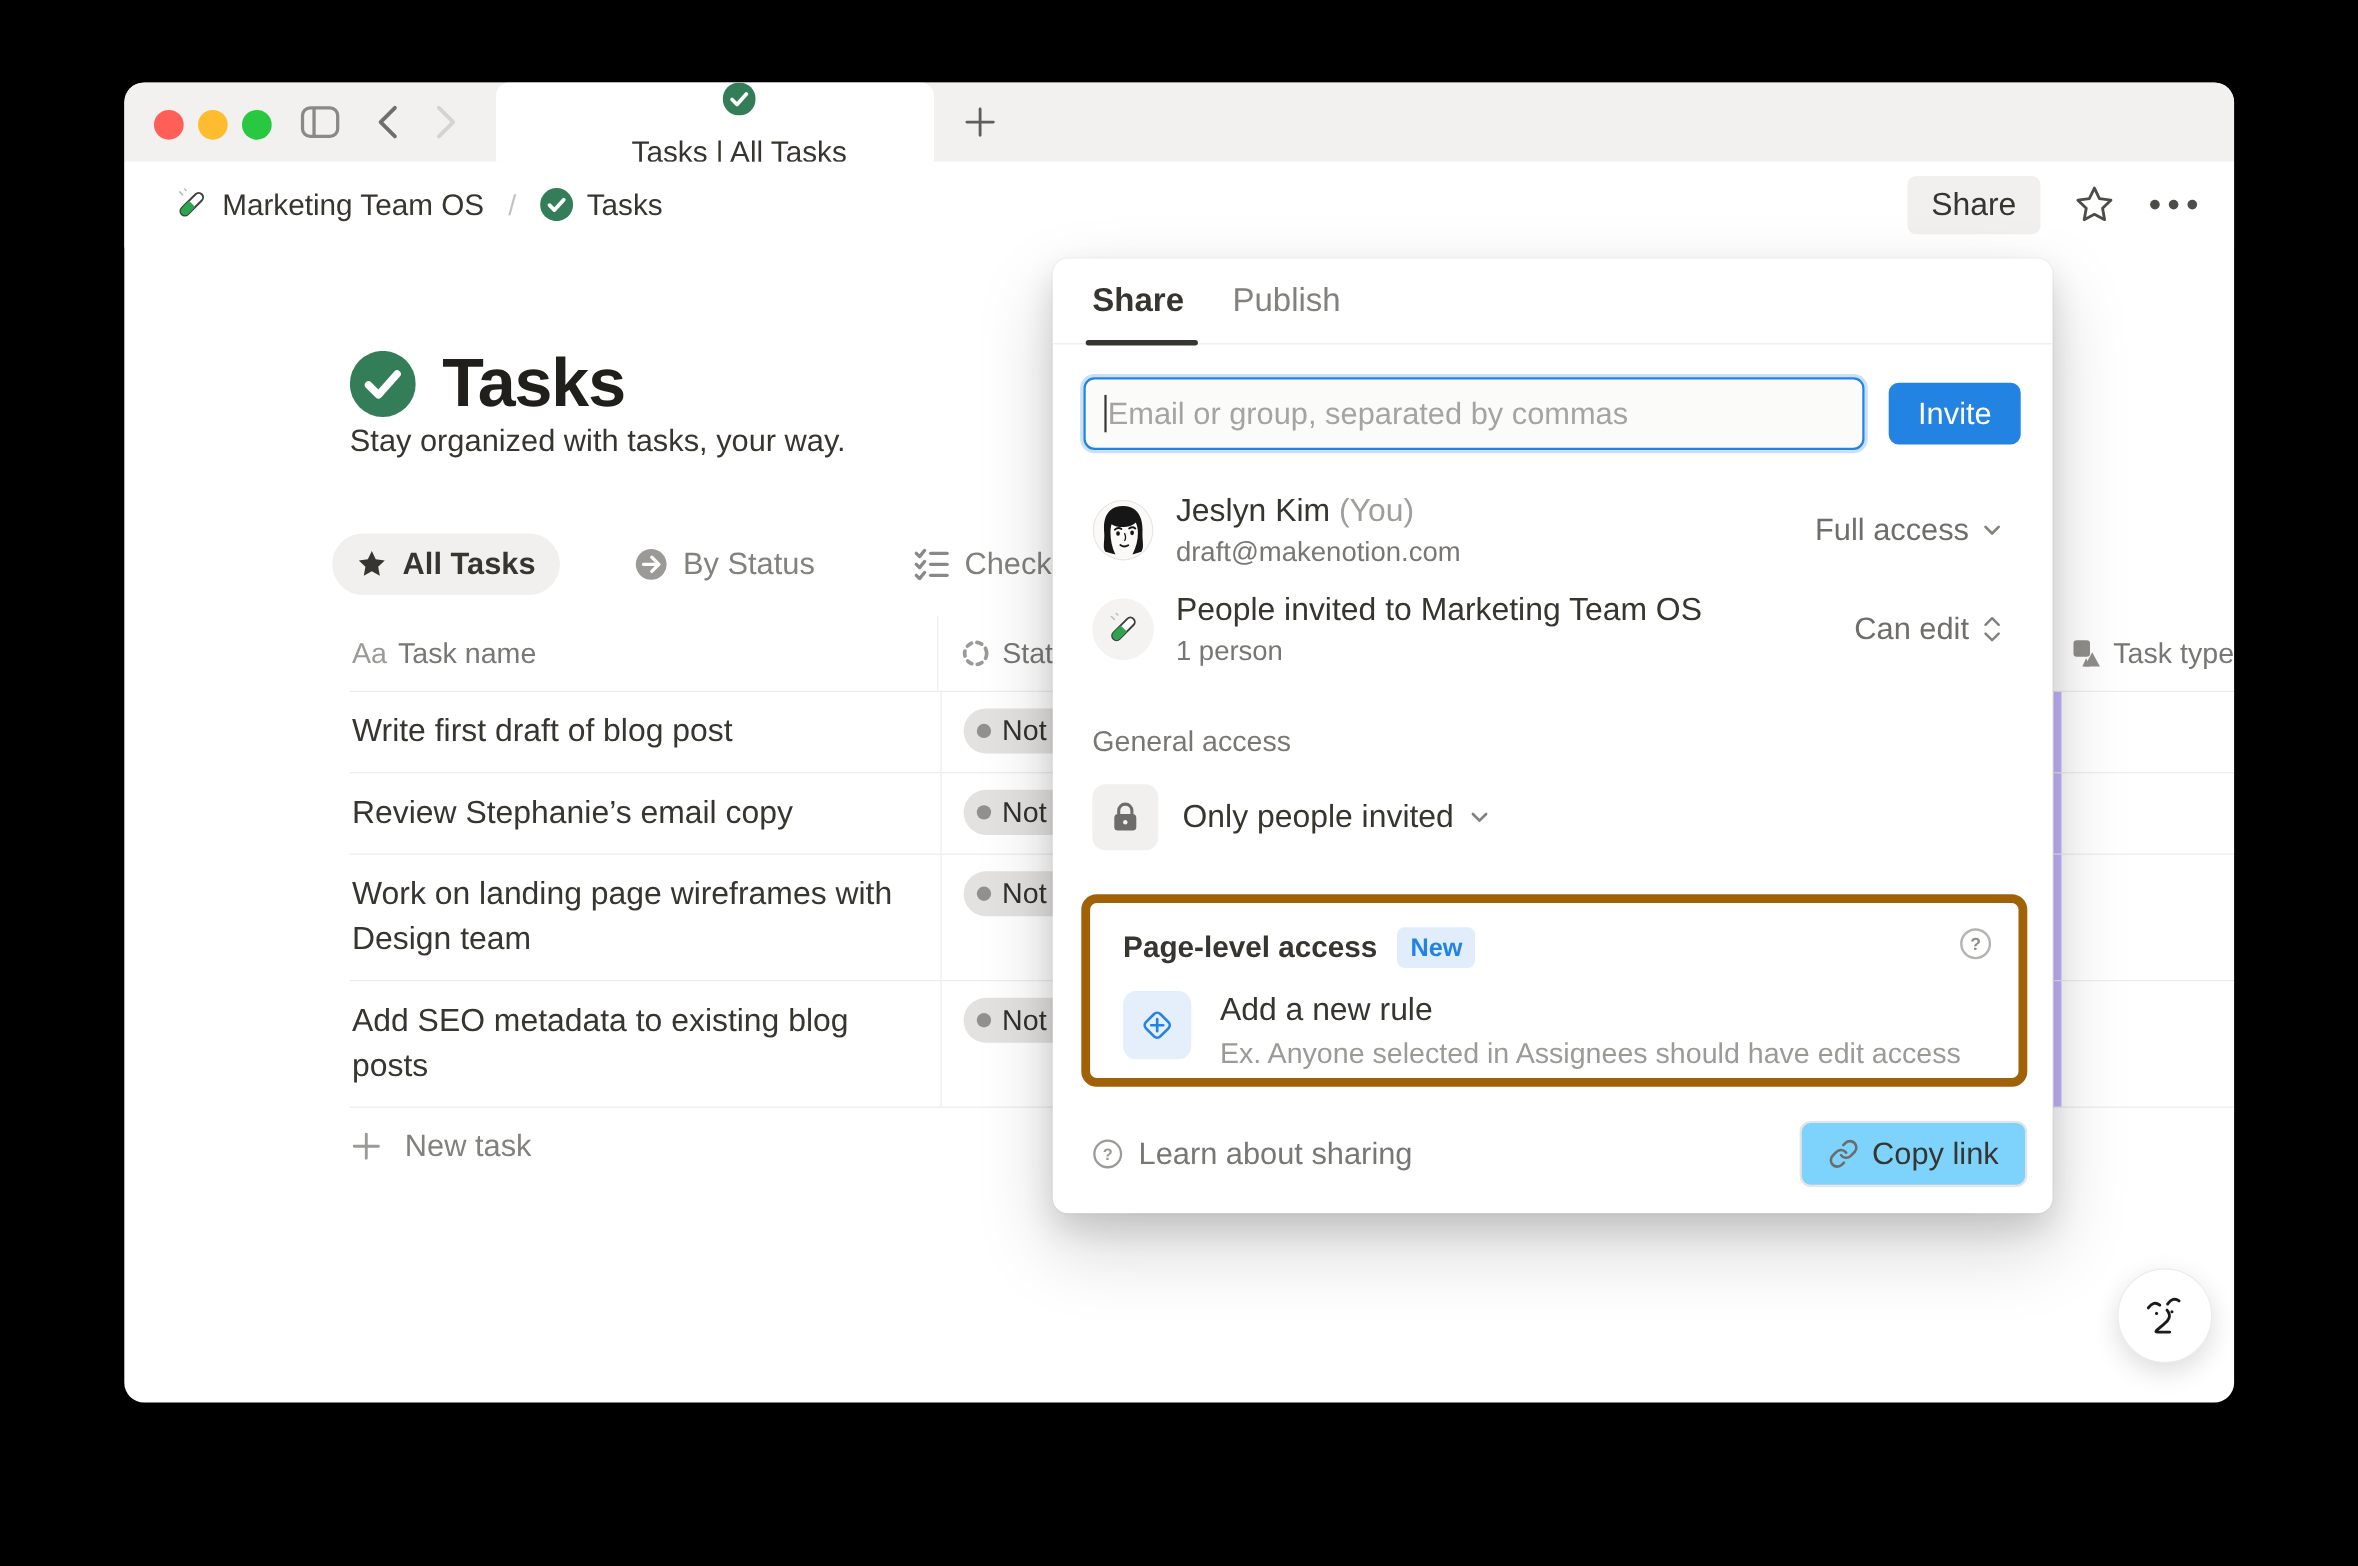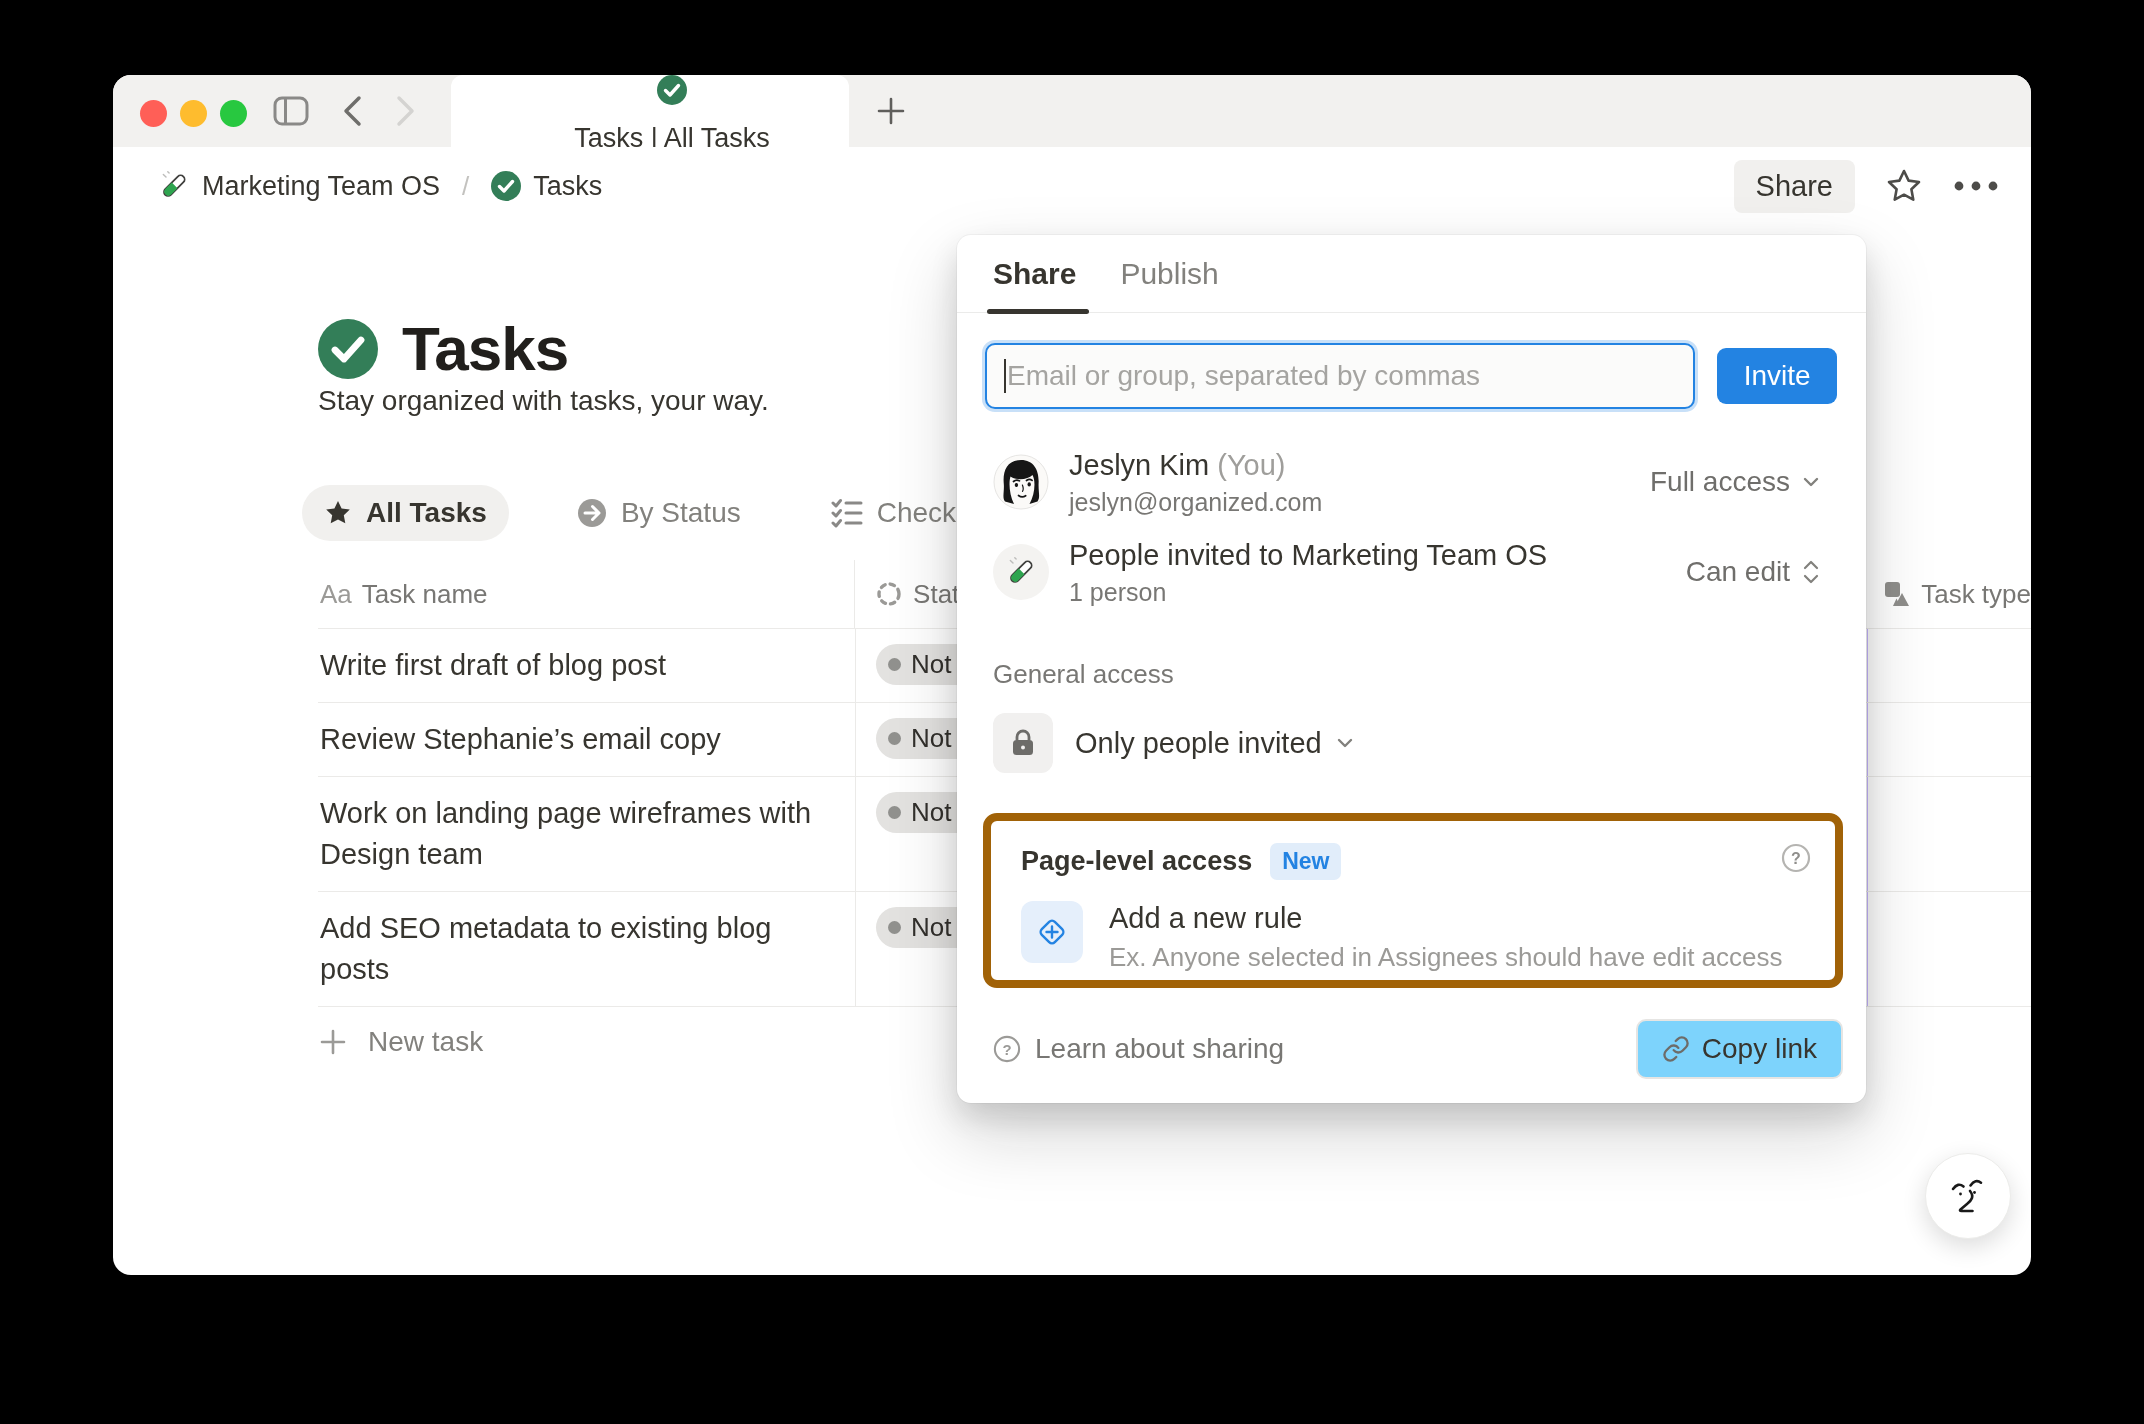--- a/index.html
+++ b/index.html
@@ -34,21 +34,21 @@
   .views { position:absolute; left:189px; top:410px; display:flex; align-items:center; gap:46px; }
   .view { display:flex; align-items:center; gap:14px; font-size:28px; color:#82817d; padding:12px 22px; border-radius:30px; }
   .view.active { background:#f1f0ee; color:#37352f; font-weight:600; }
 
   
   .table { position:absolute; left:205px; top:485px; right:0; }
   .trow { display:flex; align-items:stretch; border-bottom:1px solid #ebeae8; }
   .thead { height:69px; }
   .cell-name { width:537px; display:flex; align-items:flex-start; padding:16px 40px 16px 2px; font-size:29px; font-weight:500; line-height:41px; }
   .cell-status { width:1012px; border-left:1px solid #ebeae8; padding:15px 0 15px 20px; display:flex; align-items:flex-start; }
-  .cell-type { flex:1; border-left:1px solid #c4b5fd; padding:15px 0 15px 18px; display:flex; align-items:flex-start; }
+  .cell-type { flex:1; border-left:7px solid #c4b5fd; padding:15px 0 15px 18px; display:flex; align-items:flex-start; }
   .thead .hcell { font-size:26px; color:#787774; font-weight:400; display:flex; align-items:center; gap:10px; padding-top:0; }
   .thead .cell-name { align-items:center; padding-top:0; padding-bottom:0; }
   .thead .cell-status,.thead .cell-type { align-items:center; padding-top:0; padding-bottom:0; }
   .aa { font-size:26px; color:#9b9a97; font-weight:500; }
   .hlabel { white-space:nowrap; }
   .pill { display:inline-flex; align-items:center; gap:10px; background:#e3e2e0; border-radius:22px; height:41px; padding:0 16px 0 12px; white-space:nowrap; }
   .pill .dot { width:13px; height:13px; border-radius:50%; background:#91918e; }
   .pill .ptext { font-size:26px; color:#32302c; }
   .newtask { display:flex; align-items:center; gap:22px; height:70px; color:#82817d; font-size:28px; padding-left:2px; }
 
@@ -340,21 +340,21 @@
               <path d="M28 6 C14 6 9.5 17 10.8 30 C11.4 38 9 44 12 47.5 L21 50 C16.5 41 15.5 29 17.5 22.5 C23 26.5 35 26 39.5 21 C42.8 27 42 40 36.5 50 L44.5 47.5 C47.5 43.5 45.3 38 45.6 29.5 C46.3 16.5 41 6 28 6 Z" fill="#161616"></path>
               <path d="M20.5 27.5 q3 -2.6 6 -0.6 M33.5 26.5 q3 -2.2 5.6 -0.1" fill="none" stroke="#161616" stroke-width="1.7" stroke-linecap="round"></path>
               <ellipse cx="23.4" cy="31" rx="1.7" ry="2.1" fill="#161616"></ellipse>
               <ellipse cx="36.2" cy="30.4" rx="1.7" ry="2.1" fill="#161616"></ellipse>
               <path d="M29.4 31 q1.6 4.2 0.1 6.3" fill="none" stroke="#161616" stroke-width="1.2" stroke-linecap="round"></path>
               <path d="M25.5 41.5 q3.6 2.6 7.2 0.2" fill="none" stroke="#161616" stroke-width="1.7" stroke-linecap="round"></path>
             </svg>
         </span>
         <div class="p-text">
           <div class="p-name"><span>Jeslyn Kim</span> <span class="p-you">(You)</span></div>
-          <div class="p-sub">jeslyn@organized.com</div>
+          <div class="p-sub">draft@makenotion.com</div>
         </div>
         <div class="p-access">
           <span>Full access</span>
           <span>
             <svg width="22" height="22" viewBox="0 0 22 22">
                 <path d="M5 8 L11 14 L17 8" fill="none" stroke="#82817d" stroke-width="2.4" stroke-linecap="round" stroke-linejoin="round"></path>
               </svg>
           </span>
         </div>
       </div>

